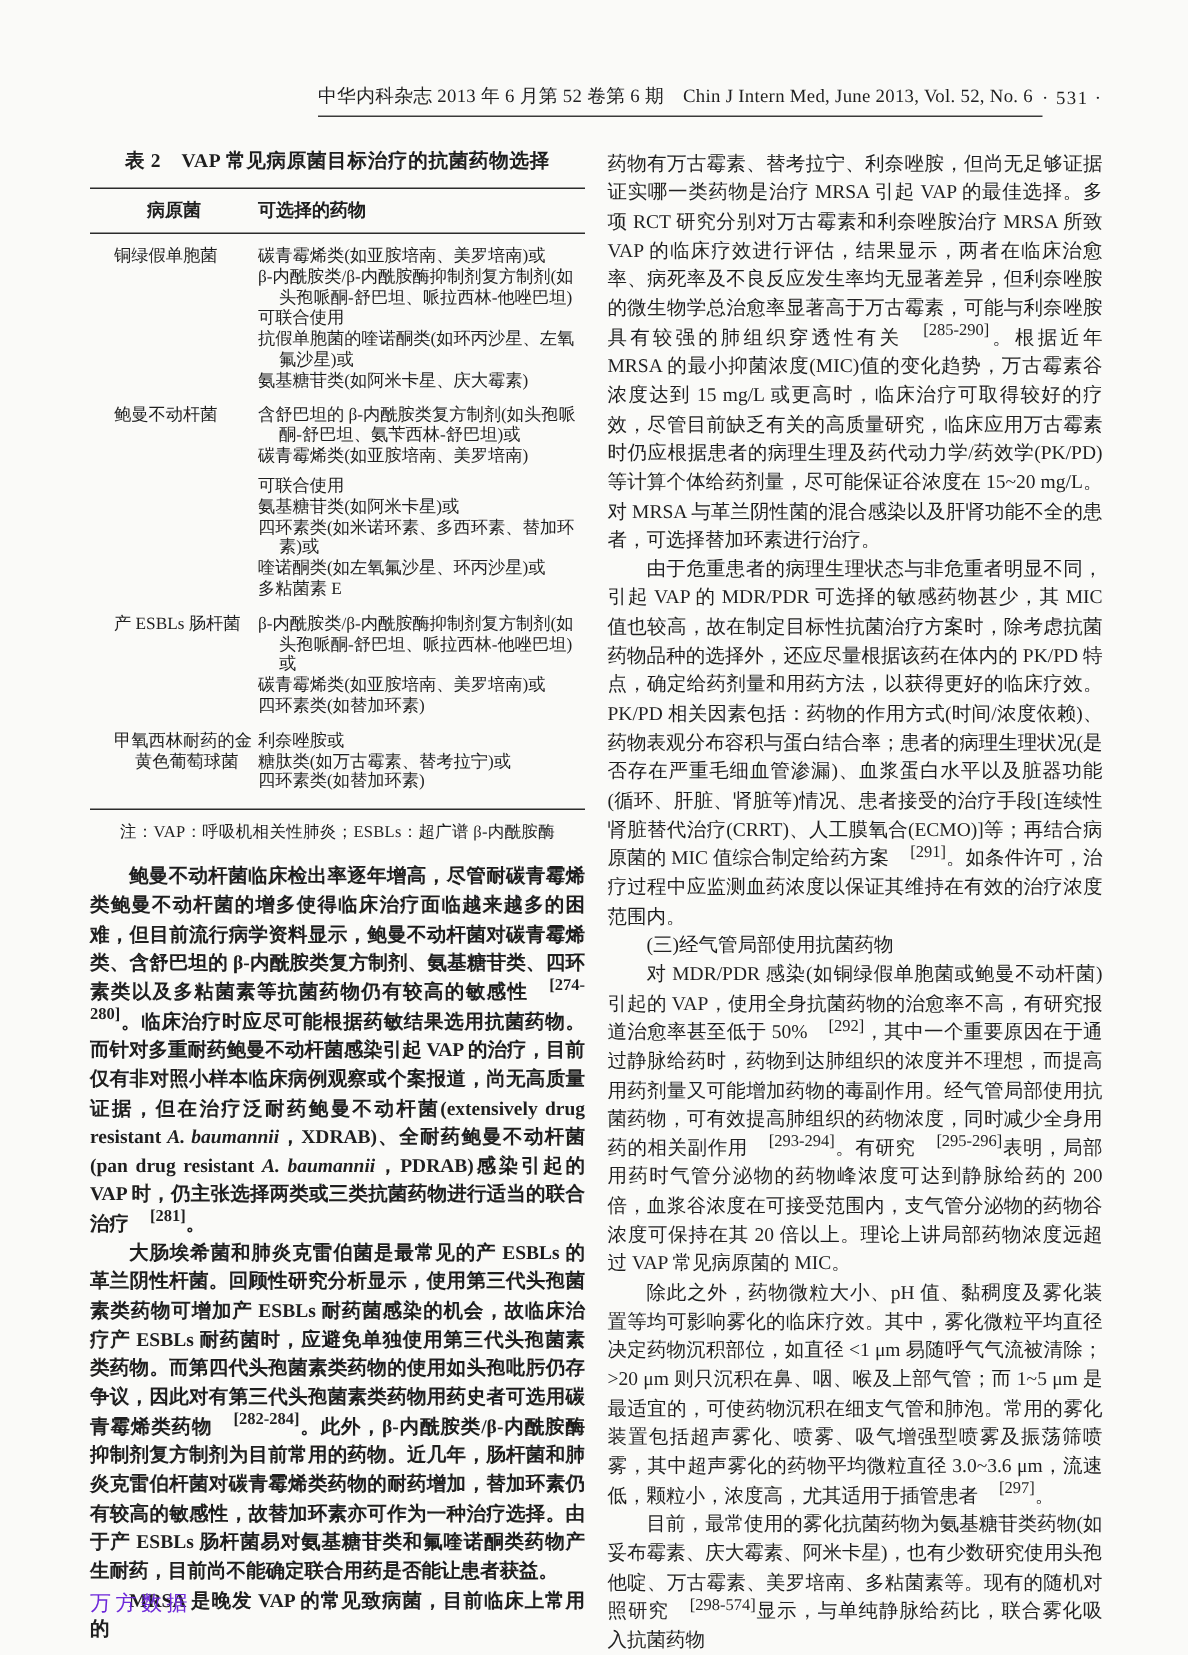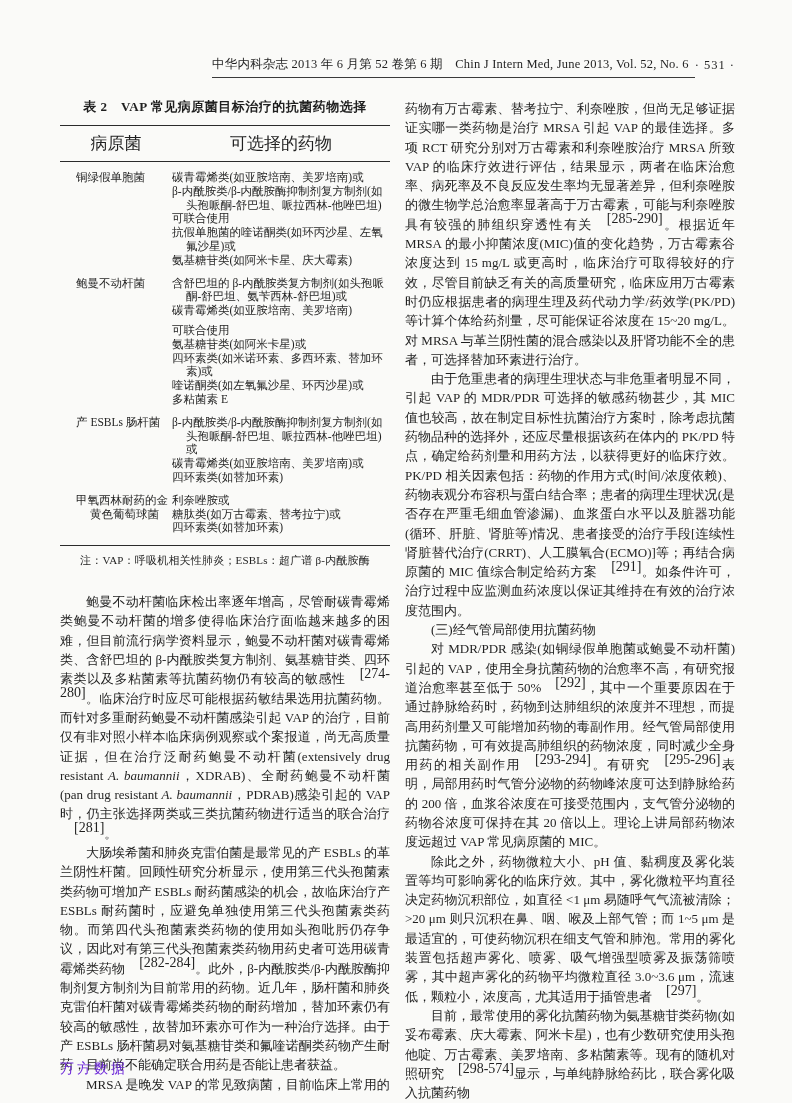--- a/index.html
+++ b/index.html
@@ -37,53 +37,53 @@
 
   
   .tbl-title{
     text-align:center;font-weight:bold;font-size:13px;
     margin:6px 0 9px 0;letter-spacing:0.5px;
   }
   .tbl-head{
     border-top:1.7px solid #2b2b2b;
     border-bottom:1.2px solid #2b2b2b;
     display:flex;
-    font-weight:normal;font-size:17px;
+    font-weight:bold;font-size:12px;
     padding:6px 0 6px 0;
   }
   .th-path{width:112px;text-align:center;}
-  .th-drugs{flex:1;text-align:center;}
+  .th-drugs{flex:1;text-align:left;}
   .tbl-body{padding:4px 0 6px 0;border-bottom:1.2px solid #2b2b2b;}
   .tbl-row{display:flex;margin:5px 0 9px 0;}
   .tbl-row:last-child{margin-bottom:4px;}
   .cell-path{
     width:112px;box-sizing:border-box;
     font-size:11.5px;line-height:13.8px;
     padding-left:30px;text-indent:-14px;
   }
   .cell-drugs{flex:1;font-size:11.5px;line-height:13.8px;}
   .drug-line{padding-left:14px;text-indent:-14px;}
   .drug-line.gap{margin-top:6px;}
   .tbl-note{
-    font-size:11px;margin-top:7px;margin-bottom:24px;
+    font-size:11px;margin-top:7px;margin-bottom:12px;
     text-align:center;letter-spacing:0.2px;
   }
 
   
   .paras p{
     margin:0;
     font-size:13px;line-height:19.3px;
     text-align:justify;
     text-indent:2em;
   }
   .paras p.noindent{text-indent:0;}
   .col.right{padding-top:7px;}
-  .left .paras{margin-top:3px;}
+  .left .paras{margin-top:3px;font-weight:bold;}
   sup.ref{
-    font-size:14px;line-height:0;vertical-align:super;
+    font-size:11px;line-height:0;vertical-align:super;
     letter-spacing:0;
     padding-left:14px;
   }
   i{font-style:italic;}
 
   .watermark{
     position:absolute;left:60px;top:1060px;
     color:#6d28d9;font-size:14px;letter-spacing:3px;
   }
 </style>

